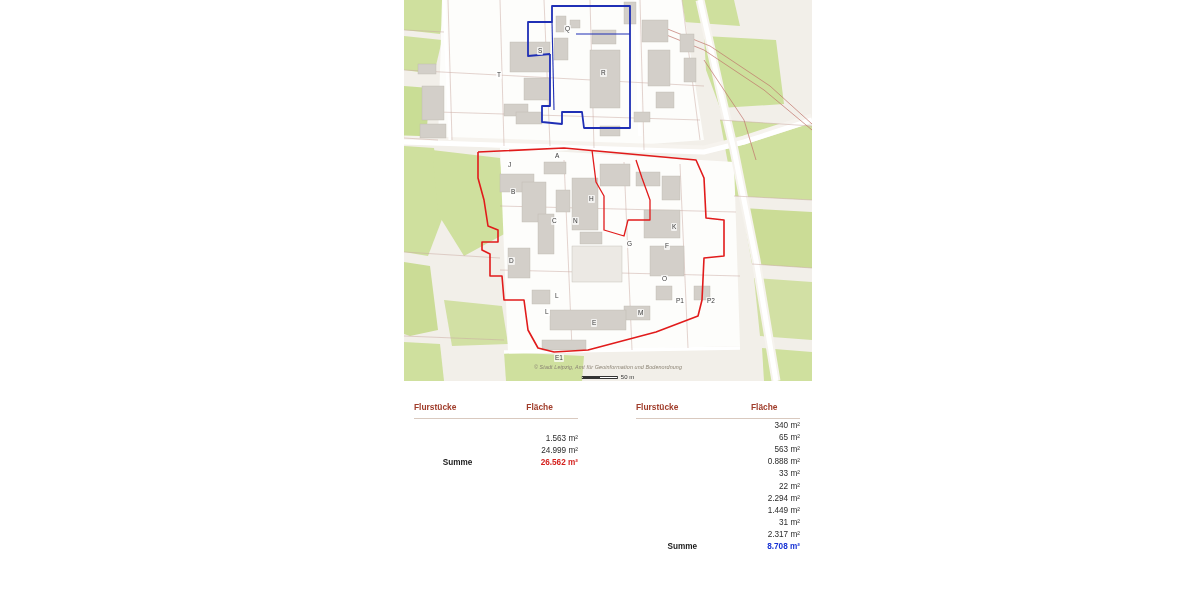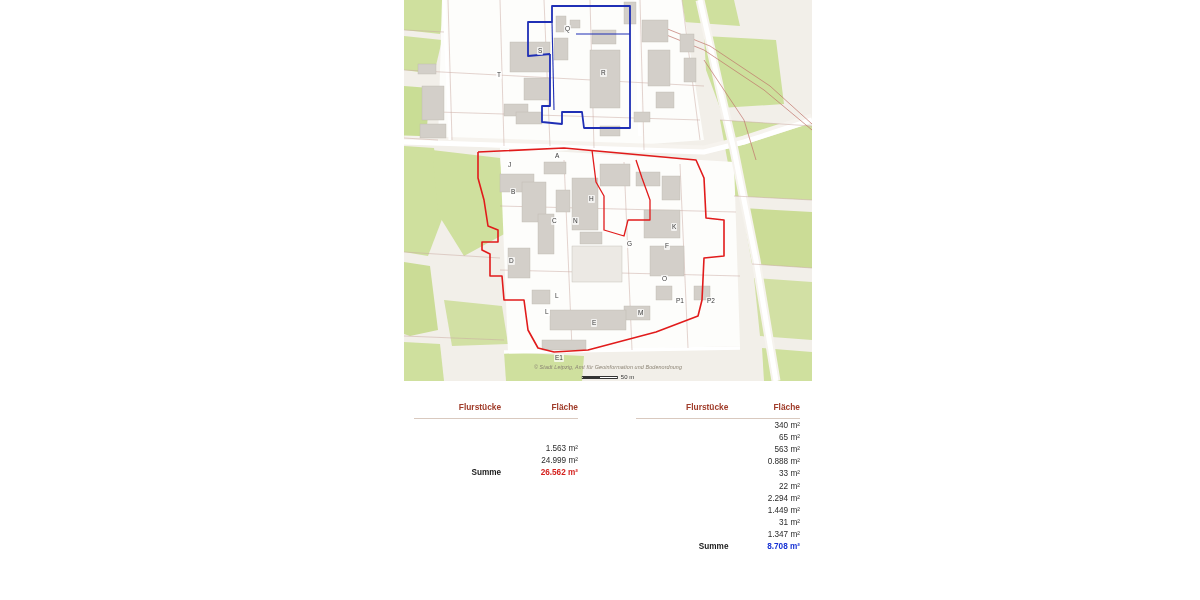--- a/index.html
+++ b/index.html
@@ -88,30 +88,30 @@
     border-collapse: collapse;
   }
   .tbl th {
     font-size: 8.4px;
     color: #a03c2a;
     font-weight: bold;
     padding: 0 0 6px 0;
     border-bottom: 1px solid #d9c9bf;
     white-space: nowrap;
   }
-  .tbl th.c1 { text-align: right; }
-  .tbl th.c2 { text-align: right; }
+  .tbl th.c1 { text-align: left; }
+  .tbl th.c2 { }
   .tbl td {
     padding: 1.6px 0;
     white-space: nowrap;
     font-size: 8.2px;
   }
-  .tbl td.c1 { text-align: right; }
+  .tbl td.c1 { text-align: center; }
   .tbl td.c2 { text-align: right; }
-  .tbl tr.first-row td { padding-top: 25px; }
+  .tbl tr.first-row td { padding-top: 15px; }
   .tbl tr.sum td { font-weight: bold; padding-top: 1.6px; }
   .tbl tr.sum td.c1 { color: #1a1a1a; }
   .tbl.left tr.sum td.c2 { color: #d4211e; }
   .tbl.right tr.sum td.c2 { color: #1530d4; }
 </style>
 </head>
 <body>
 
 <div class="page">
 
@@ -333,21 +333,21 @@
           <tr>
             <td class="c1"></td>
             <td class="c2">1.449 m²</td>
           </tr>
           <tr>
             <td class="c1"></td>
             <td class="c2">31 m²</td>
           </tr>
           <tr>
             <td class="c1"></td>
-            <td class="c2">1.347 m²</td>
+            <td class="c2">2.317 m²</td>
           </tr>
           <tr class="sum">
             <td class="c1">Summe</td>
             <td class="c2">8.708 m²</td>
           </tr>
         </tbody>
       </table>
     </div>
 
   </div>

